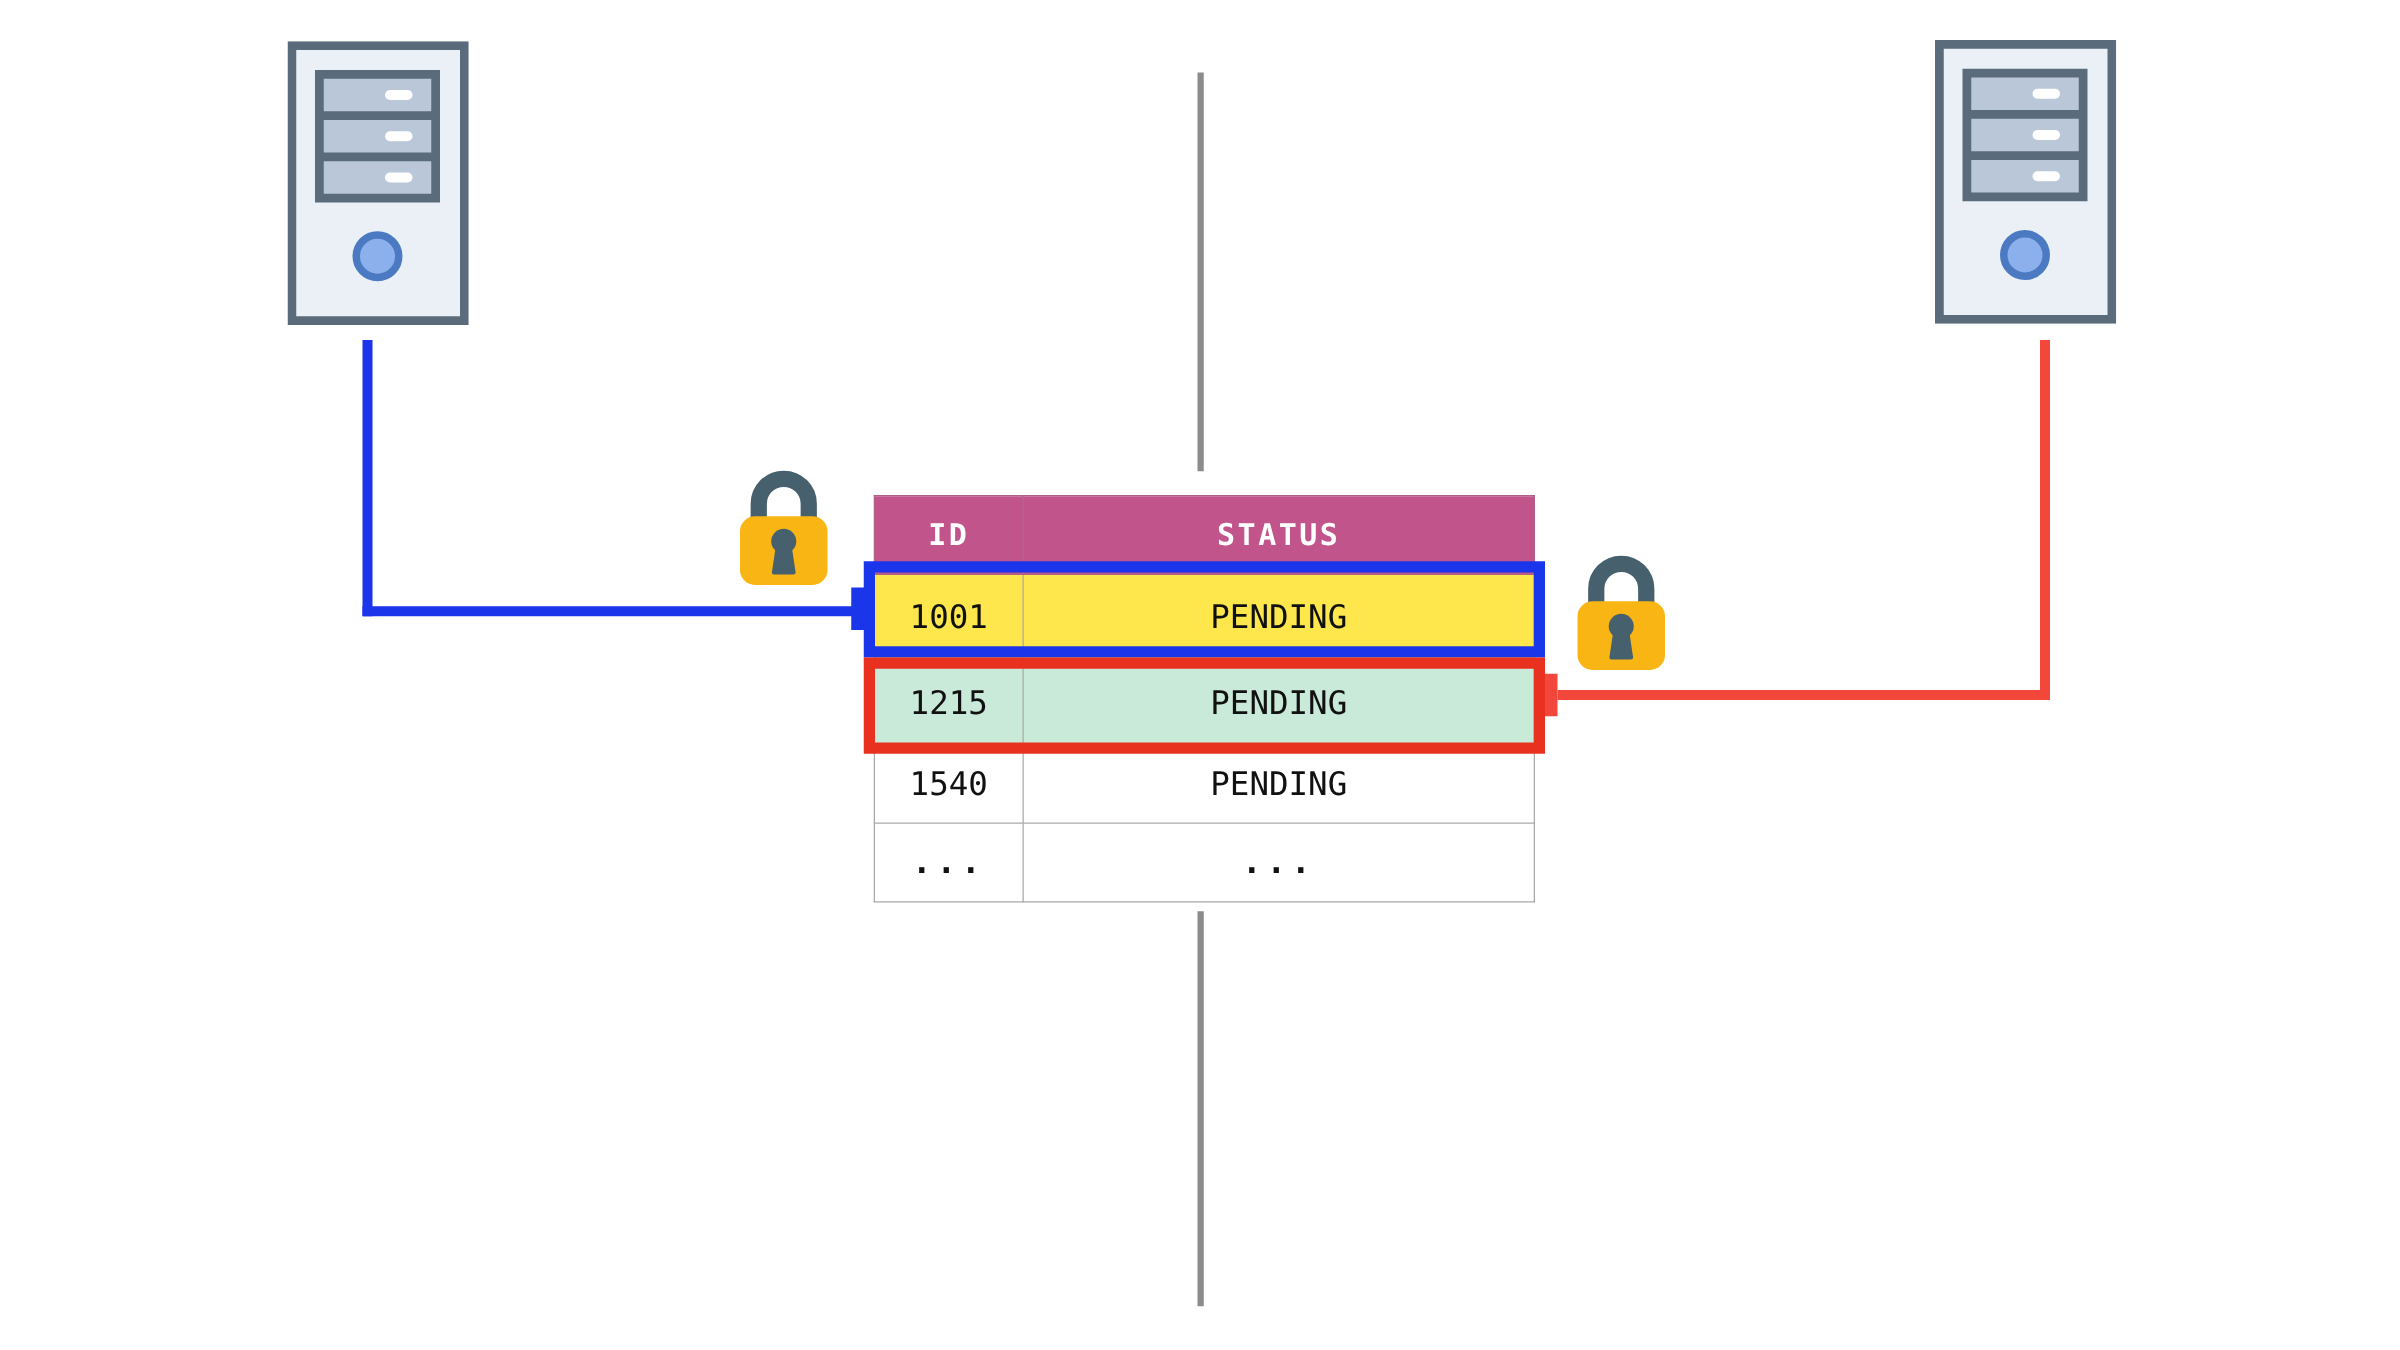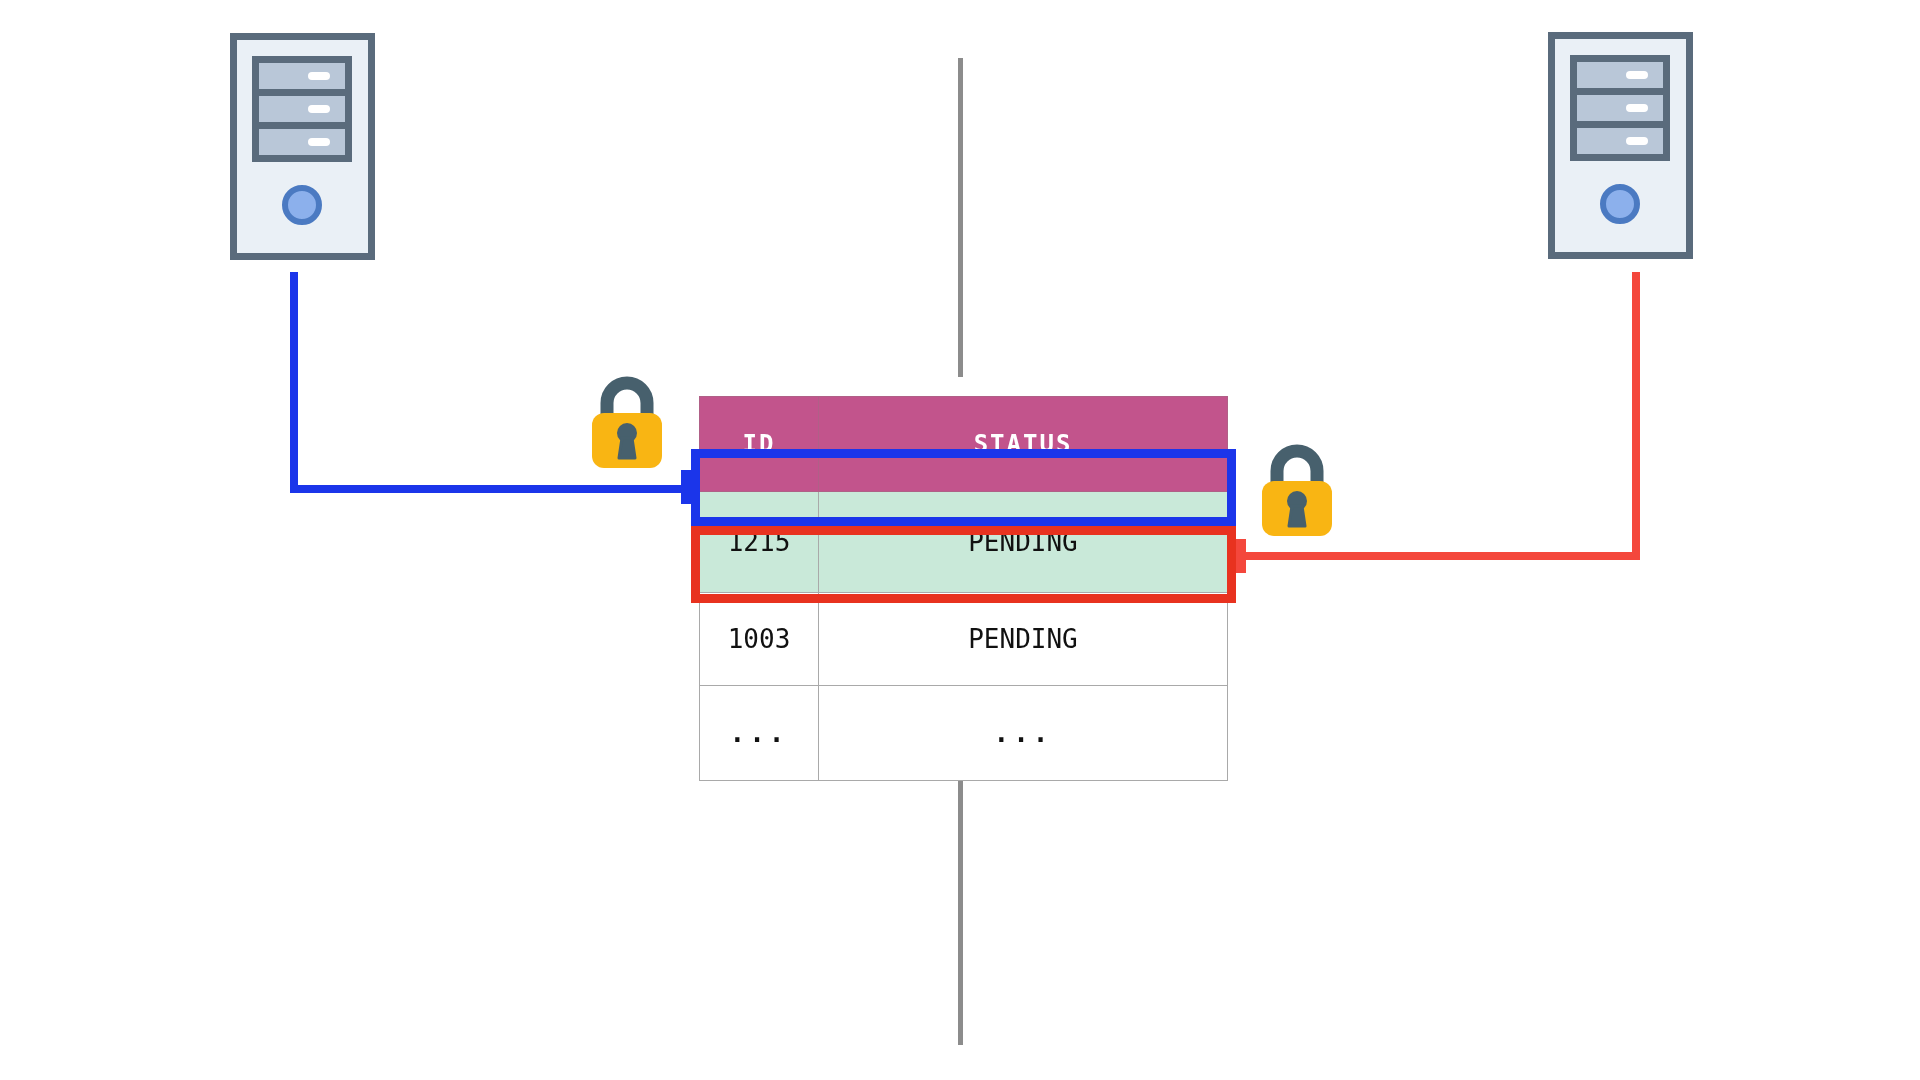--- a/index.html
+++ b/index.html
@@ -18,21 +18,21 @@
 
   
   .divider{position:absolute;left:958px;width:5px;background:var(--divider-gray);}
   .divider.top{top:58px;height:319px;}
   .divider.bottom{top:729px;height:316px;}
 
   
   .db-table{position:absolute;left:699px;top:396px;width:528px;border-collapse:collapse;
     table-layout:fixed;background:#fff;}
   .db-table td,.db-table th{border:1px solid var(--table-border);text-align:center;
-    font-size:26px;color:var(--cell-text);padding:16px;}
+    font-size:26px;color:var(--cell-text);padding:0;}
   .db-table th{background:var(--header-bg);color:var(--header-text);font-weight:bold;
     font-size:24px;letter-spacing:2px;height:62px;border-color:#b06087;}
   .db-table .col-id{width:119px;}
   .db-table .col-status{width:409px;}
   .row-h1 td{height:68px;background:var(--row1-bg);}
   .row-h2 td{height:68px;background:var(--row2-bg);}
   .row-n td{height:60px;background:#ffffff;}
   .row-dots td{height:62px;background:#ffffff;font-weight:bold;letter-spacing:4px;}
 
   
@@ -100,26 +100,30 @@
   <table class="db-table">
     <colgroup>
         <col class="col-id">
         <col class="col-status">
       </colgroup>
     <tbody>
         <tr>
       <th>ID</th>
       <th>STATUS</th>
     </tr>
+    <tr class="row-h1">
+      <td>1001</td>
+      <td>PENDING</td>
+    </tr>
     <tr class="row-h2">
       <td>1215</td>
       <td>PENDING</td>
     </tr>
     <tr class="row-n">
-      <td>1003</td>
+      <td>1540</td>
       <td>PENDING</td>
     </tr>
     <tr class="row-dots">
       <td>...</td>
       <td>...</td>
     </tr>
   </tbody>
     </table>
 
   <div class="hl blue"></div>

